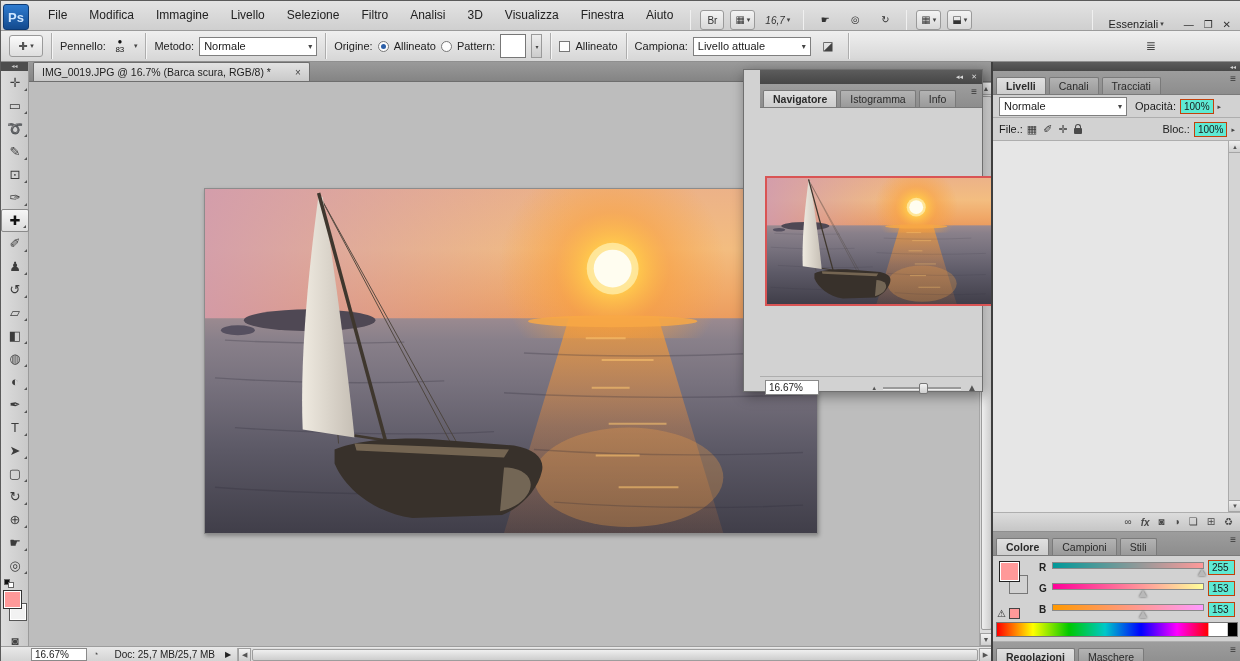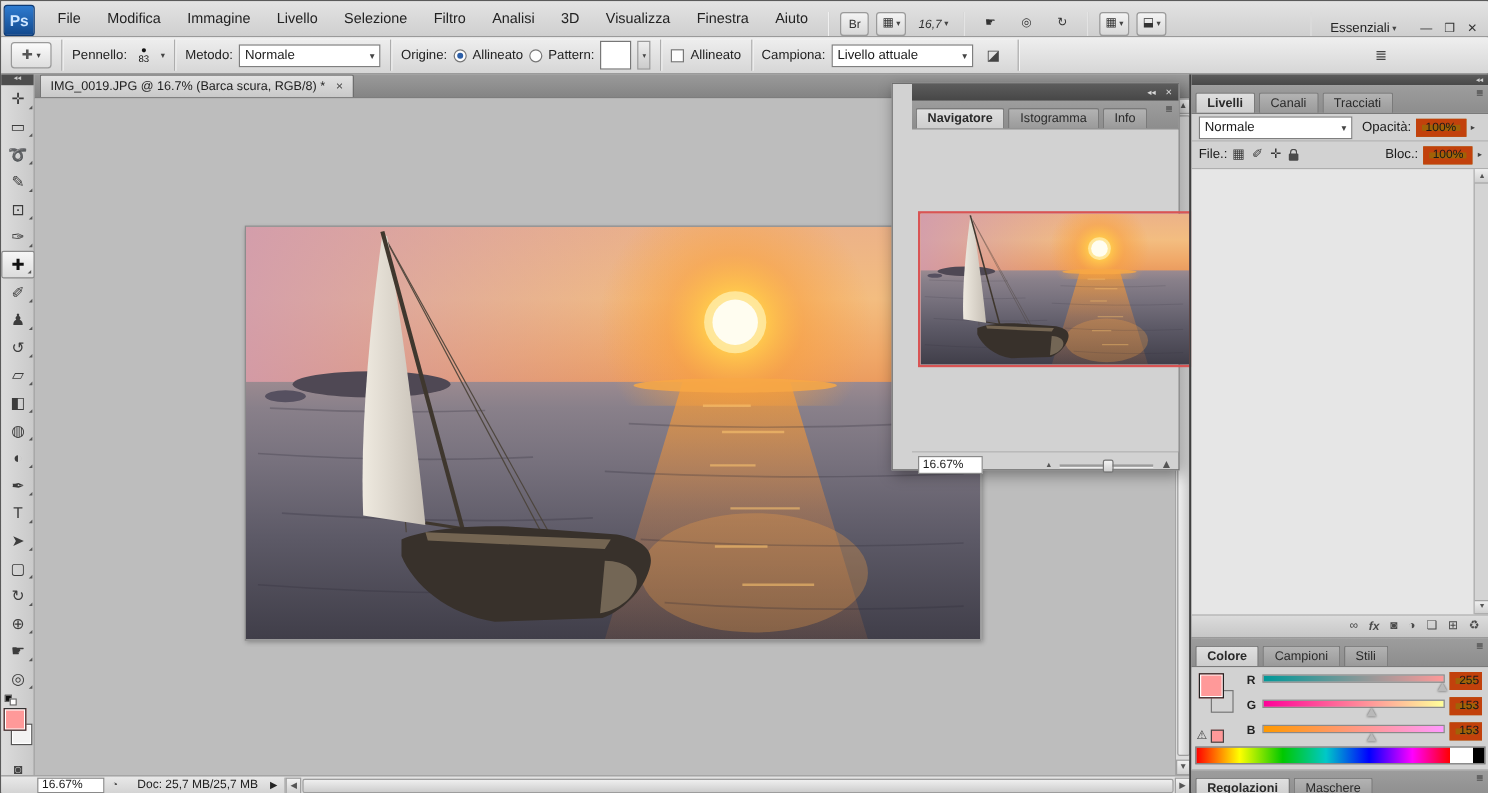--- a/index.html
+++ b/index.html
@@ -66,21 +66,21 @@
   .fg-swatch { position:absolute; left:2px; top:11px; width:19px; height:19px; border:1px solid #333;
                box-shadow:inset 0 0 0 1px #fff; z-index:2; }
   .bg-swatch { position:absolute; left:8px; top:24px; width:18px; height:18px; border:1px solid #555;
                background:#f2f2f2; box-shadow:inset 0 0 0 1px #fff; z-index:1; }
   .qmask { width:28px; height:20px; display:flex; align-items:center; justify-content:center; font-size:12px; color:#444; }
 
   
   .tabstrip { position:absolute; left:28px; top:61px; width:962px; height:20px;
               background:linear-gradient(#9a9a9a,#848484); border-bottom:1px solid #6e6e6e; display:flex; align-items:flex-end; }
   .doc-tab { height:19px; margin-left:4px; padding:0 8px; background:linear-gradient(#e2e2e2,#c9c9c9);
-             border:1px solid #6e6e6e; border-bottom:none; display:flex; align-items:center; gap:9px;
+             border:1px solid #6e6e6e; border-bottom:none; display:flex; align-items:center; gap:24px;
              font-size:10.5px; color:#1e1e1e; border-radius:2px 2px 0 0; }
   .doc-tab .close-x { font-size:10px; color:#444; }
   .canvas { position:absolute; left:28px; top:81px; width:950px; height:564px; background:#bdbdbd; overflow:hidden; }
   .photo-frame { position:absolute; left:175px; top:106px; width:614px; height:346px;
                  border:1px solid #8c8c8c; box-shadow:1px 2px 4px rgba(0,0,0,.3); }
   .photo-frame svg { display:block; width:100%; height:100%; }
 
   
   .vscroll { position:absolute; left:978px; top:81px; width:13px; height:564px; background:#dcdcdc; border-left:1px solid #a5a5a5; }
   .vscroll .arr { height:13px; display:flex; align-items:center; justify-content:center; font-size:7px; color:#555;
@@ -128,21 +128,21 @@
   .nav-slider .track { position:absolute; left:0; right:0; top:5px; height:2px; background:#9a9a9a; box-shadow:0 1px 0 #eee; }
   .nav-slider .thumb { position:absolute; left:36px; top:1px; width:9px; height:11px;
                        background:linear-gradient(#f4f4f4,#cfcfcf); border:1px solid #777; border-radius:2px; }
 
   
   .dock-divider { position:absolute; left:990px; top:61px; width:2px; height:600px; background:#3f3f3f; }
   .dock { position:absolute; left:992px; top:61px; width:248px; height:600px; background:#c4c4c4; }
   .dock-topstrip { height:9px; background:linear-gradient(#5c5c5c,#484848); display:flex; align-items:center;
                    justify-content:flex-end; color:#cfcfcf; font-size:6px; padding:0 5px; }
   .lyr-controls { background:#d2d2d2; border-bottom:1px solid #aeaeae; padding:4px 6px; display:flex; align-items:center; gap:4px; height:23px; }
-  .val-box { background:#a16207; border:5px solid #c2410c; height:15px; padding:0 3px; font-size:10px; display:flex; align-items:center; }
+  .val-box { background:#5eead4; border:1px solid #c2410c; height:15px; padding:0 3px; font-size:10px; display:flex; align-items:center; }
   .tiny-spin { font-size:7px; color:#444; }
   .lock-icons { display:flex; align-items:center; gap:6px; font-size:11px; color:#3a3a3a; }
   .minilock { width:8px; height:6px; background:#4a4a4a; border-radius:1px; position:relative; margin-top:4px; }
   .minilock::before { content:""; position:absolute; top:-4px; left:1px; width:4px; height:4px;
                       border:1.5px solid #4a4a4a; border-bottom:none; border-radius:3px 3px 0 0; }
   .layer-list { position:relative; height:372px; background:#e6e6e6; border-bottom:1px solid #aeaeae; }
   .layer-row { position:absolute; left:0; top:0; right:13px; height:25px; background:#2b78d7; display:flex; align-items:center; gap:5px; padding:0 4px; }
   .eye-cell { width:18px; height:25px; display:flex; align-items:center; justify-content:center; border-right:1px solid rgba(0,0,0,.25); }
   .eye { width:13px; height:9px; background:#f4f4f4; border:1px solid #333; border-radius:50%; position:relative; }
   .eye::after { content:""; position:absolute; inset:1px 3px; background:#333; border-radius:50%; }

